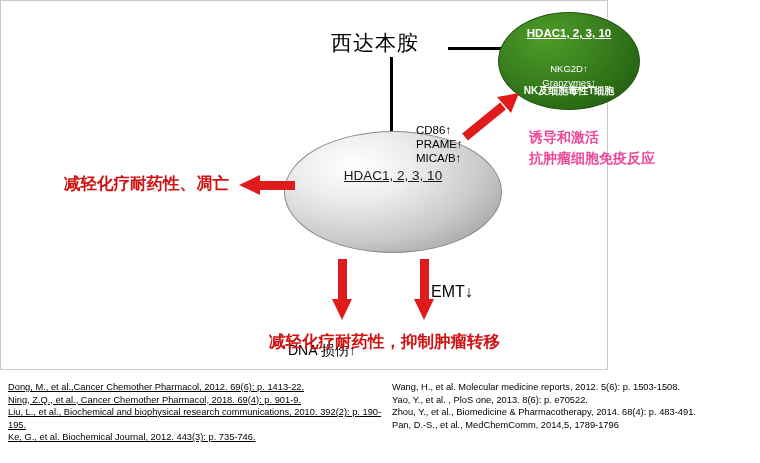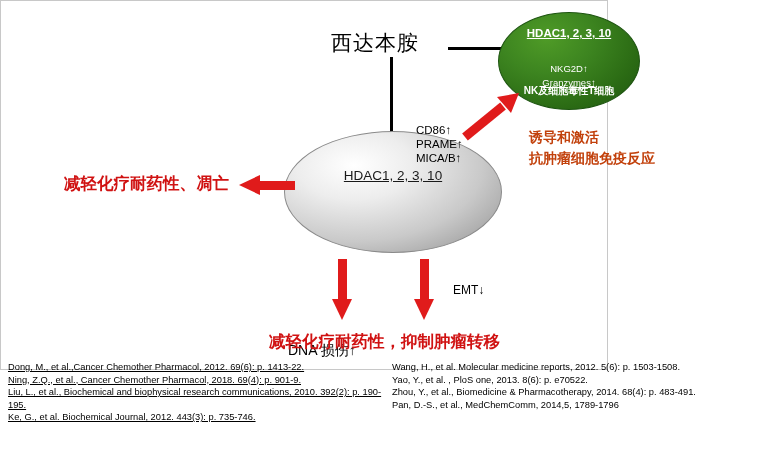--- a/index.html
+++ b/index.html
@@ -200,49 +200,49 @@
     top: 122px;
     font-size: 11.5px;
     line-height: 14px;
     color: #000000;
   }
   #label-immune {
     left: 528px;
     top: 126px;
     font-size: 14px;
     font-weight: bold;
-    color: #c2410c;
+    color: #ec4899;
     line-height: 21px;
   }
   #label-dna {
     left: 287px;
     top: 297px;
     font-size: 14px;
     color: #000000;
     margin-top: 44px;
   }
   #label-emt {
-    left: 452px;
+    left: 430px;
     top: 282px;
-    font-size: 12px;
+    font-size: 16px;
     color: #000000;
   }
   #label-bottom {
     left: 268px;
     top: 330px;
     font-size: 16.5px;
     font-weight: bold;
     color: #d01212;
   }
 
   
   #references {
     position: absolute;
     left: 0;
-    top: 351px;
+    top: 371px;
     width: 656px;
     height: 90px;
     font-size: 9.3px;
     color: #000000;
     line-height: 12.6px;
   }
   #ref-col-left {
     position: absolute;
     left: 8px;
     top: 10px;

